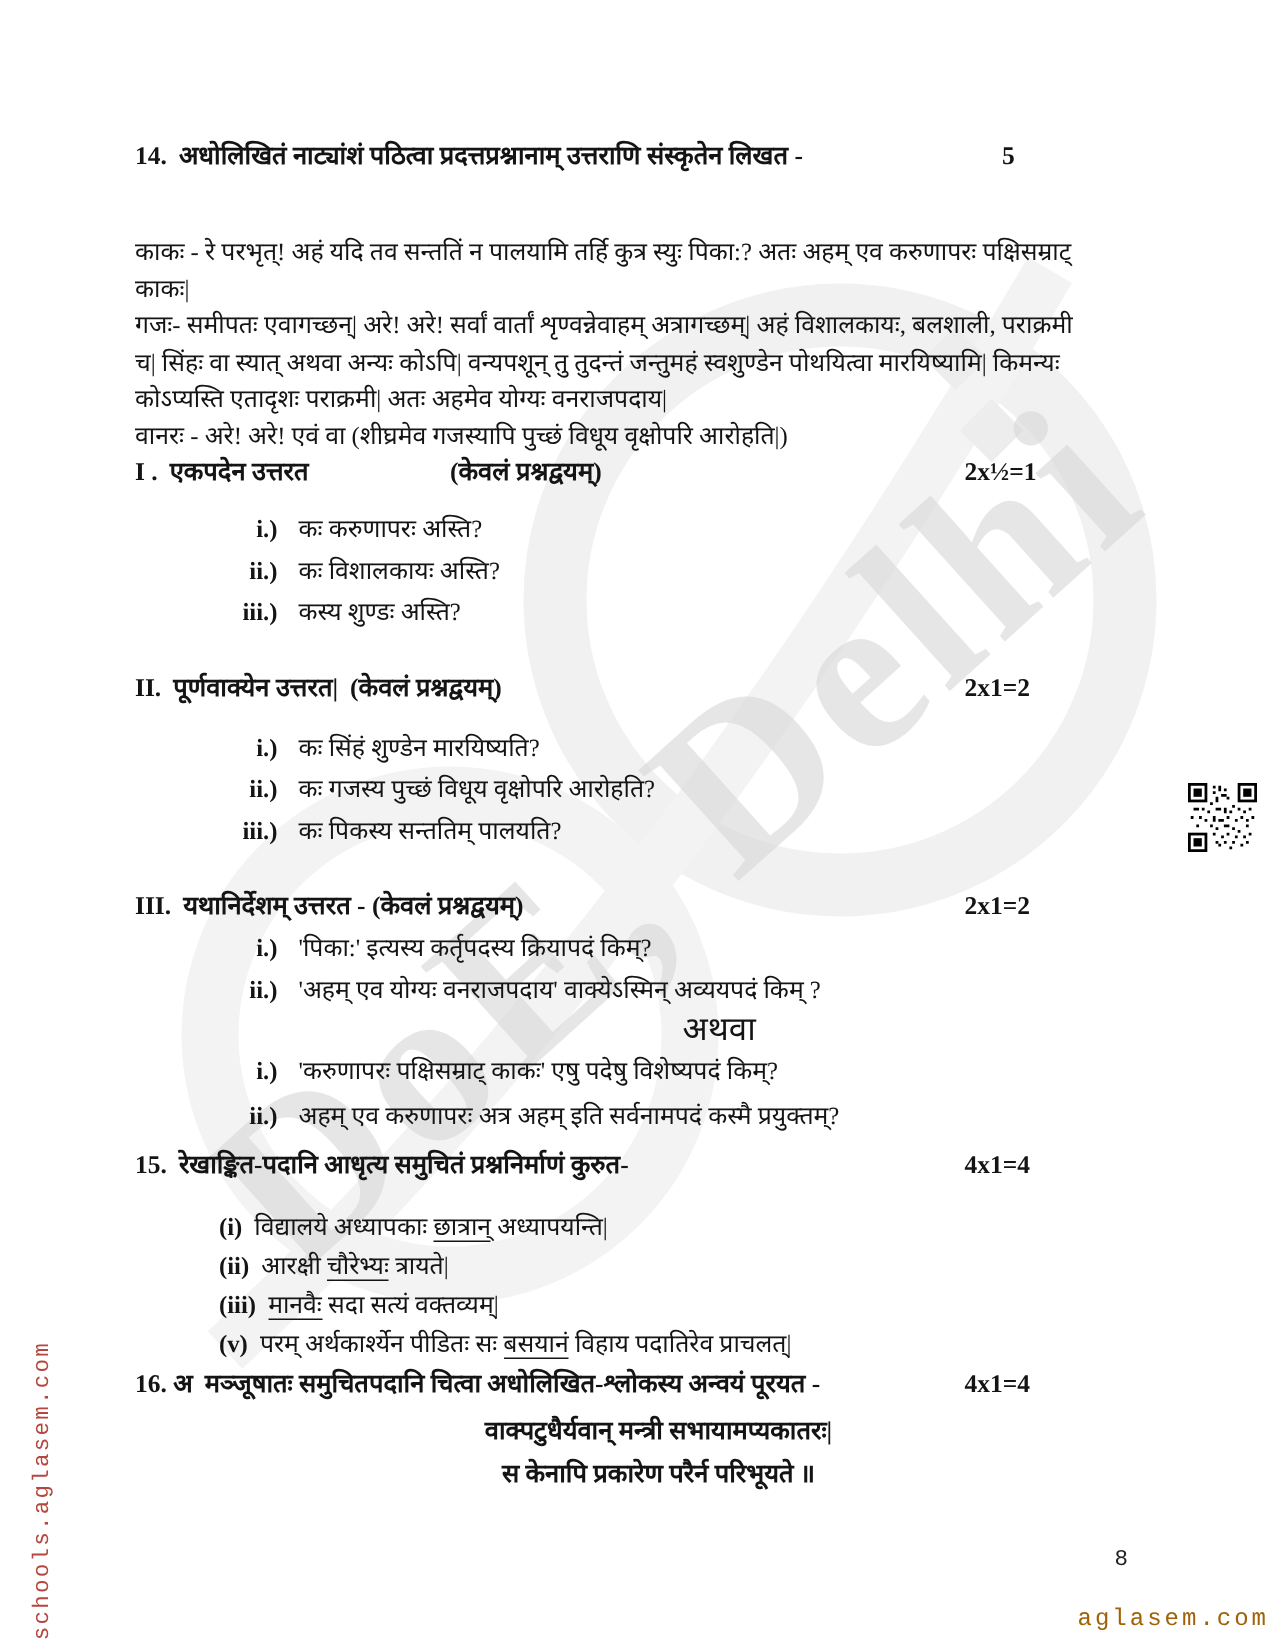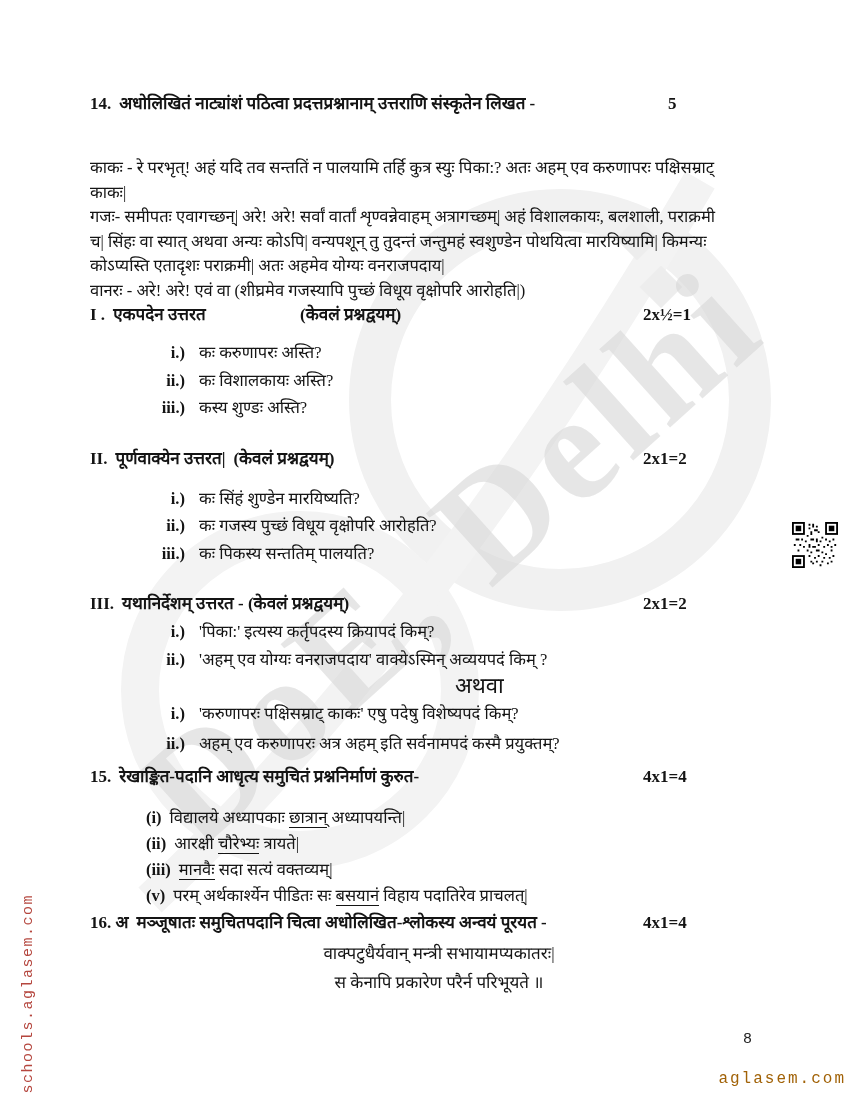--- a/index.html
+++ b/index.html
@@ -36,21 +36,21 @@
   .sec3{margin-top:25px;}
   .items3{margin-top:2px;}
   .item-ln30{line-height:30px;}
   .athva{padding-left:365px;font-size:22px;line-height:26px;}
   .q15{margin-top:6px;}
   .q15-items{margin-top:16px;}
   .q15-item{font-size:16.5px;line-height:26px;padding-left:56px;white-space:nowrap;}
   .q15-item .lbl{font-weight:bold;margin-right:8px;}
   .u{border-bottom:1.5px solid #141414;}
   .q16{margin-top:2px;}
-  .shloka{margin-top:4px;text-align:center;padding-left:80px;font-weight:normal;font-size:17px;line-height:29px;}
+  .shloka{margin-top:4px;text-align:center;padding-left:80px;font-weight:bold;font-size:17px;line-height:29px;}
   
   .side-brand{
     position:absolute;left:20px;bottom:6px;writing-mode:vertical-rl;transform:rotate(180deg);
     font-family:"Liberation Mono","DejaVu Sans Mono",monospace;font-size:15px;
     letter-spacing:1.5px;color:#b5473f;z-index:3;
   }
   .bottom-brand{
     position:absolute;right:4px;bottom:12px;
     font-family:"Liberation Mono","DejaVu Sans Mono",monospace;font-size:16px;
     letter-spacing:2px;color:#a16207;z-index:3;

